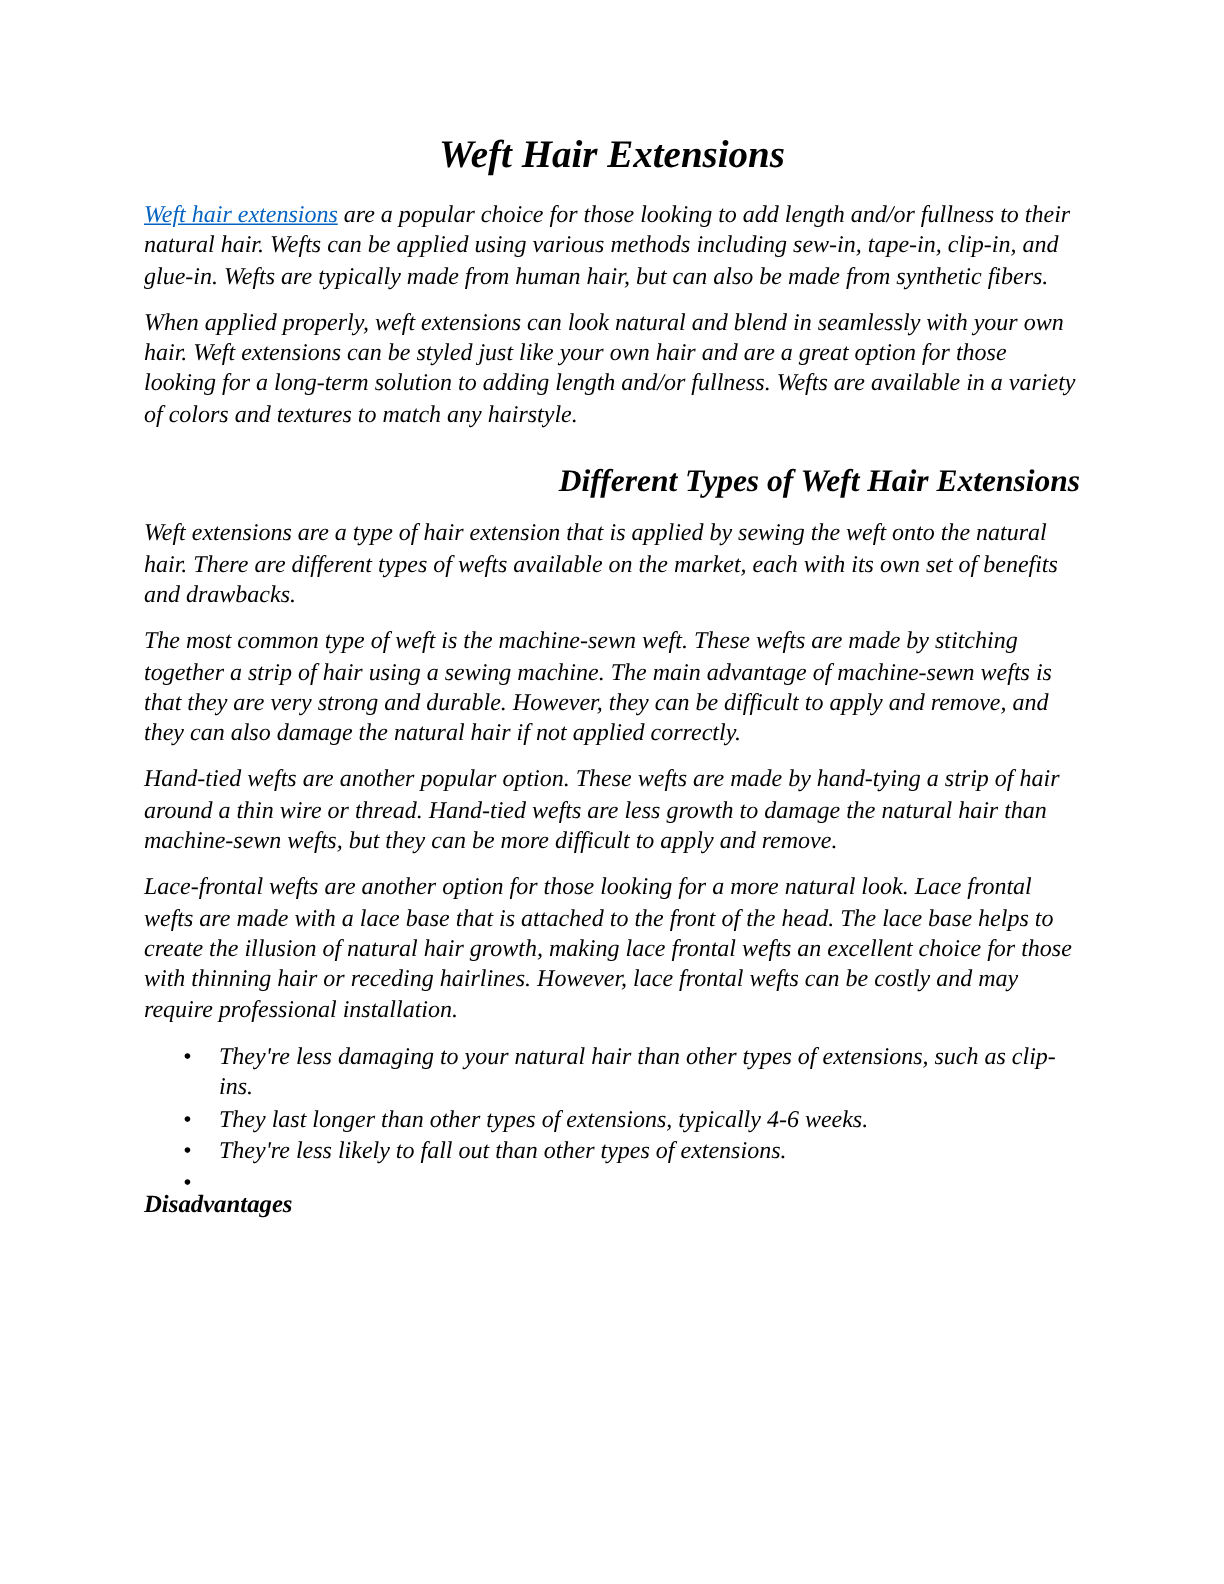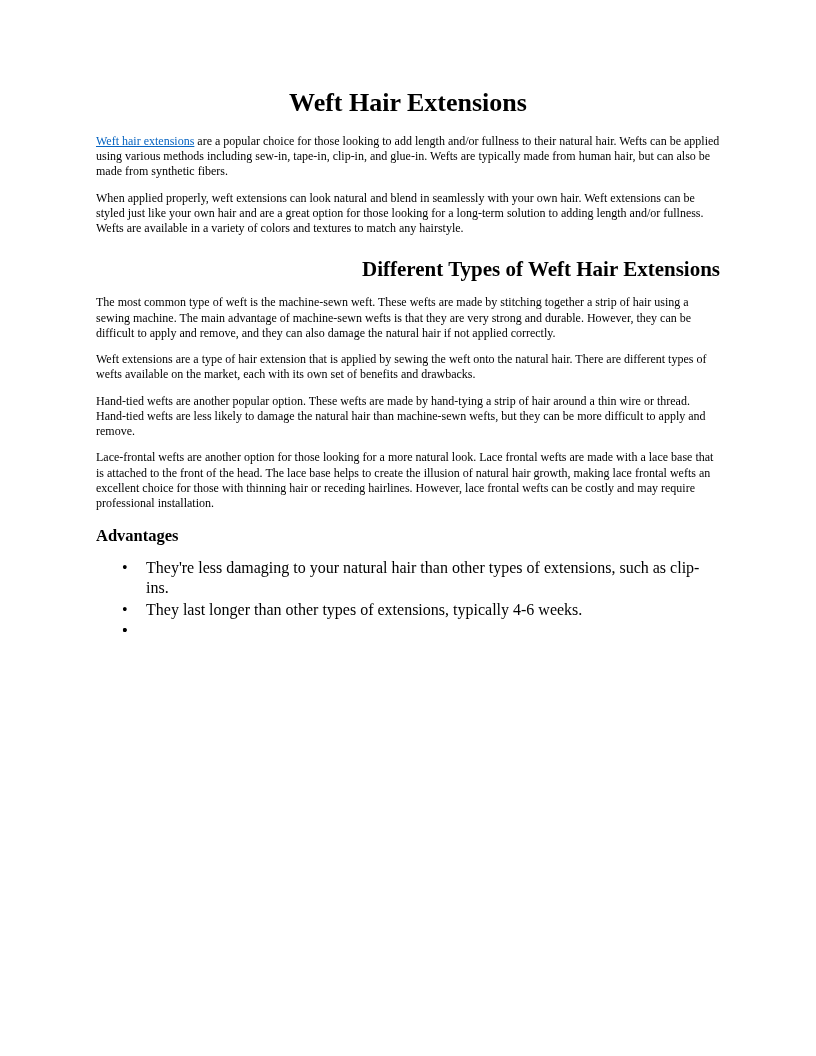--- a/index.html
+++ b/index.html
@@ -1,15 +1,15 @@
 <!DOCTYPE html>
 <html><head>
 <meta charset="utf-8">
 <style>
-  * { margin: 0; padding: 0; box-sizing: border-box; }
+  * { margin: 0; padding: 0; box-sizing: border-box; font-style: italic; }
   html, body { background: #ffffff; }
   body {
     font-family: "Liberation Serif", serif;
     color: #000000;
     -webkit-font-smoothing: antialiased;
   }
   .page {
     width: 816px;
     height: 1056px;
     margin: 0 auto;
@@ -18,21 +18,21 @@
     overflow: hidden;
   }
   .doc-title {
     font-size: 26px;
     font-weight: bold;
     text-align: center;
     line-height: 1.15;
     margin-bottom: 16px;
   }
   p.body-text {
-    font-size: 12px;
+    font-size: 16px;
     line-height: 1.27;
     margin-bottom: 11px;
     text-align: left;
   }
   h2.section-heading {
     font-size: 21px;
     font-weight: bold;
     line-height: 1.2;
     margin-top: 21px;
     margin-bottom: 13px;
@@ -73,30 +73,30 @@
 <div class="page">
 
   <h1 class="doc-title">Weft Hair Extensions</h1>
 
   <p class="body-text"><a class="doc-link">Weft hair extensions</a><span> are a popular choice for those looking to add length and/or fullness to their natural hair. Wefts can be applied using various methods including sew-in, tape-in, clip-in, and glue-in. Wefts are typically made from human hair, but can also be made from synthetic fibers.</span></p>
 
   <p class="body-text">When applied properly, weft extensions can look natural and blend in seamlessly with your own hair. Weft extensions can be styled just like your own hair and are a great option for those looking for a long-term solution to adding length and/or fullness. Wefts are available in a variety of colors and textures to match any hairstyle.</p>
 
   <h2 class="section-heading">Different Types of Weft Hair Extensions</h2>
 
+  <p class="body-text">Weft extensions are a type of hair extension that is applied by sewing the weft onto the natural hair. There are different types of wefts available on the market, each with its own set of benefits and drawbacks.</p>
   <p class="body-text">The most common type of weft is the machine-sewn weft. These wefts are made by stitching together a strip of hair using a sewing machine. The main advantage of machine-sewn wefts is that they are very strong and durable. However, they can be difficult to apply and remove, and they can also damage the natural hair if not applied correctly.</p>
-  <p class="body-text">Weft extensions are a type of hair extension that is applied by sewing the weft onto the natural hair. There are different types of wefts available on the market, each with its own set of benefits and drawbacks.</p>
-  <p class="body-text">Hand-tied wefts are another popular option. These wefts are made by hand-tying a strip of hair around a thin wire or thread. Hand-tied wefts are less likely to damage the natural hair than machine-sewn wefts, but they can be more difficult to apply and remove.</p>
+  <p class="body-text">Hand-tied wefts are another popular option. These wefts are made by hand-tying a strip of hair around a thin wire or thread. Hand-tied wefts are less growth to damage the natural hair than machine-sewn wefts, but they can be more difficult to apply and remove.</p>
   <p class="body-text">Lace-frontal wefts are another option for those looking for a more natural look. Lace frontal wefts are made with a lace base that is attached to the front of the head. The lace base helps to create the illusion of natural hair growth, making lace frontal wefts an excellent choice for those with thinning hair or receding hairlines. However, lace frontal wefts can be costly and may require professional installation.</p>
 
 
 
-  <h3 class="sub-heading">Advantages</h3>
 
   <ul class="bullet-list">
     <li class="bullet-item"><span class="bullet">•</span><span>They're less damaging to your natural hair than other types of extensions, such as clip-ins.</span></li>
     <li class="bullet-item"><span class="bullet">•</span><span>They last longer than other types of extensions, typically 4-6 weeks.</span></li>
-    <li class="bullet-item"><span class="bullet">•</span></li>
+    <li class="bullet-item"><span class="bullet">•</span><span>They're less likely to fall out than other types of extensions.</span></li>
     <li class="bullet-item"><span class="bullet">•</span></li>
   </ul>
 
+  <h3 class="sub-heading">Disadvantages</h3>
 
 </div>
 
 </body></html>

